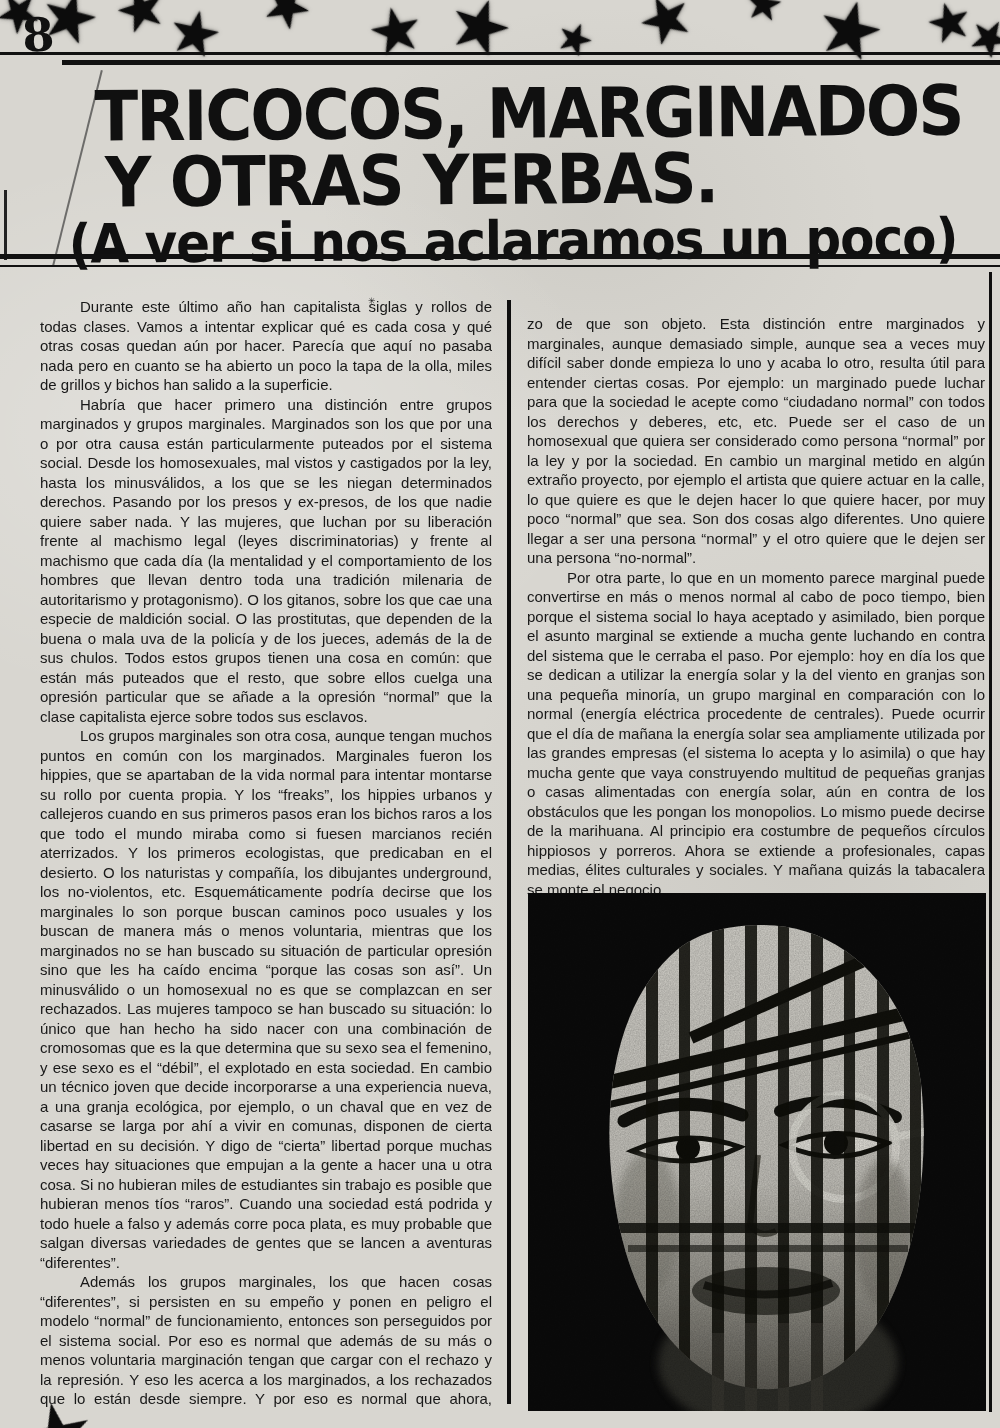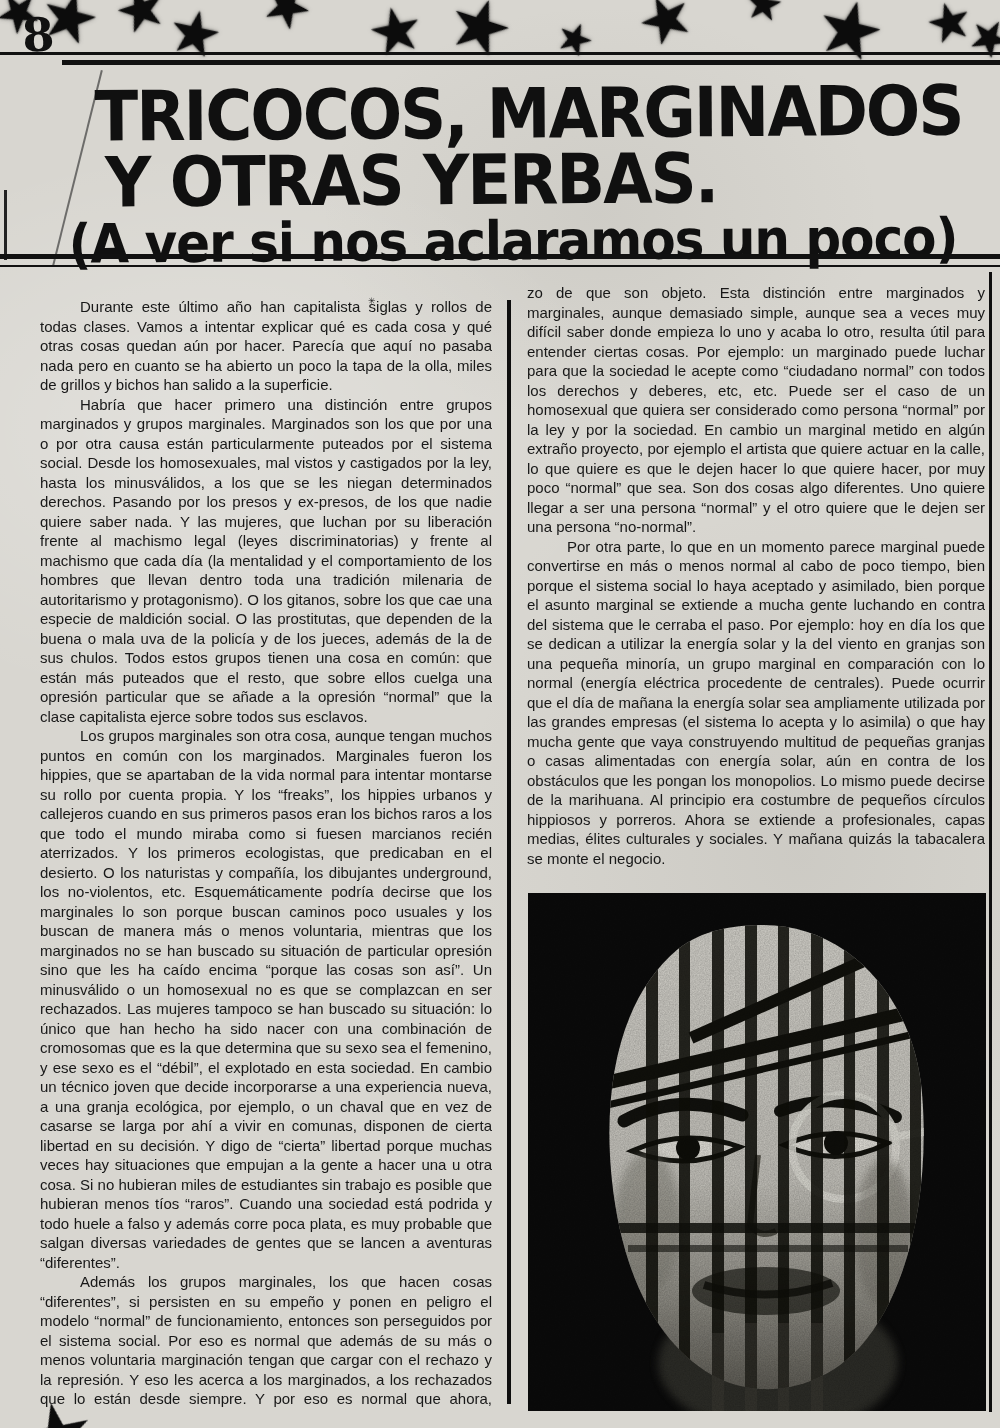--- a/index.html
+++ b/index.html
@@ -50,21 +50,21 @@
   .column{
     position:absolute;z-index:3;
     font-size:15px;line-height:19.5px;text-align:justify;
     -webkit-hyphens:auto;hyphens:auto;
     color:#181818;
   }
   .column p{margin:0;}
   .column p.indent{text-indent:40px;}
   .column p.fill{text-align-last:justify;}
   .col-left{left:40px;top:297px;width:452px;height:1114px;overflow:hidden;}
-  .col-right{left:527px;top:283px;width:458px;height:585px;overflow:hidden;}
+  .col-right{left:527px;top:314px;width:458px;height:585px;overflow:hidden;}
   .v-divider{position:absolute;left:507px;top:300px;width:4px;height:1104px;background:#0e0e0e;z-index:3;}
   .v-edge{position:absolute;left:989px;top:272px;width:3px;height:1140px;background:#0e0e0e;z-index:3;}
   b{font-weight:normal;}
   .photo{
     position:absolute;left:528px;top:893px;width:458px;height:518px;z-index:3;
     background:#0b0b0b;
   }
   .photo svg{display:block;width:100%;height:100%;}
   .print-mark{position:absolute;left:368px;top:296px;font-size:9px;color:#222;z-index:3;}
   .star-bottom{

